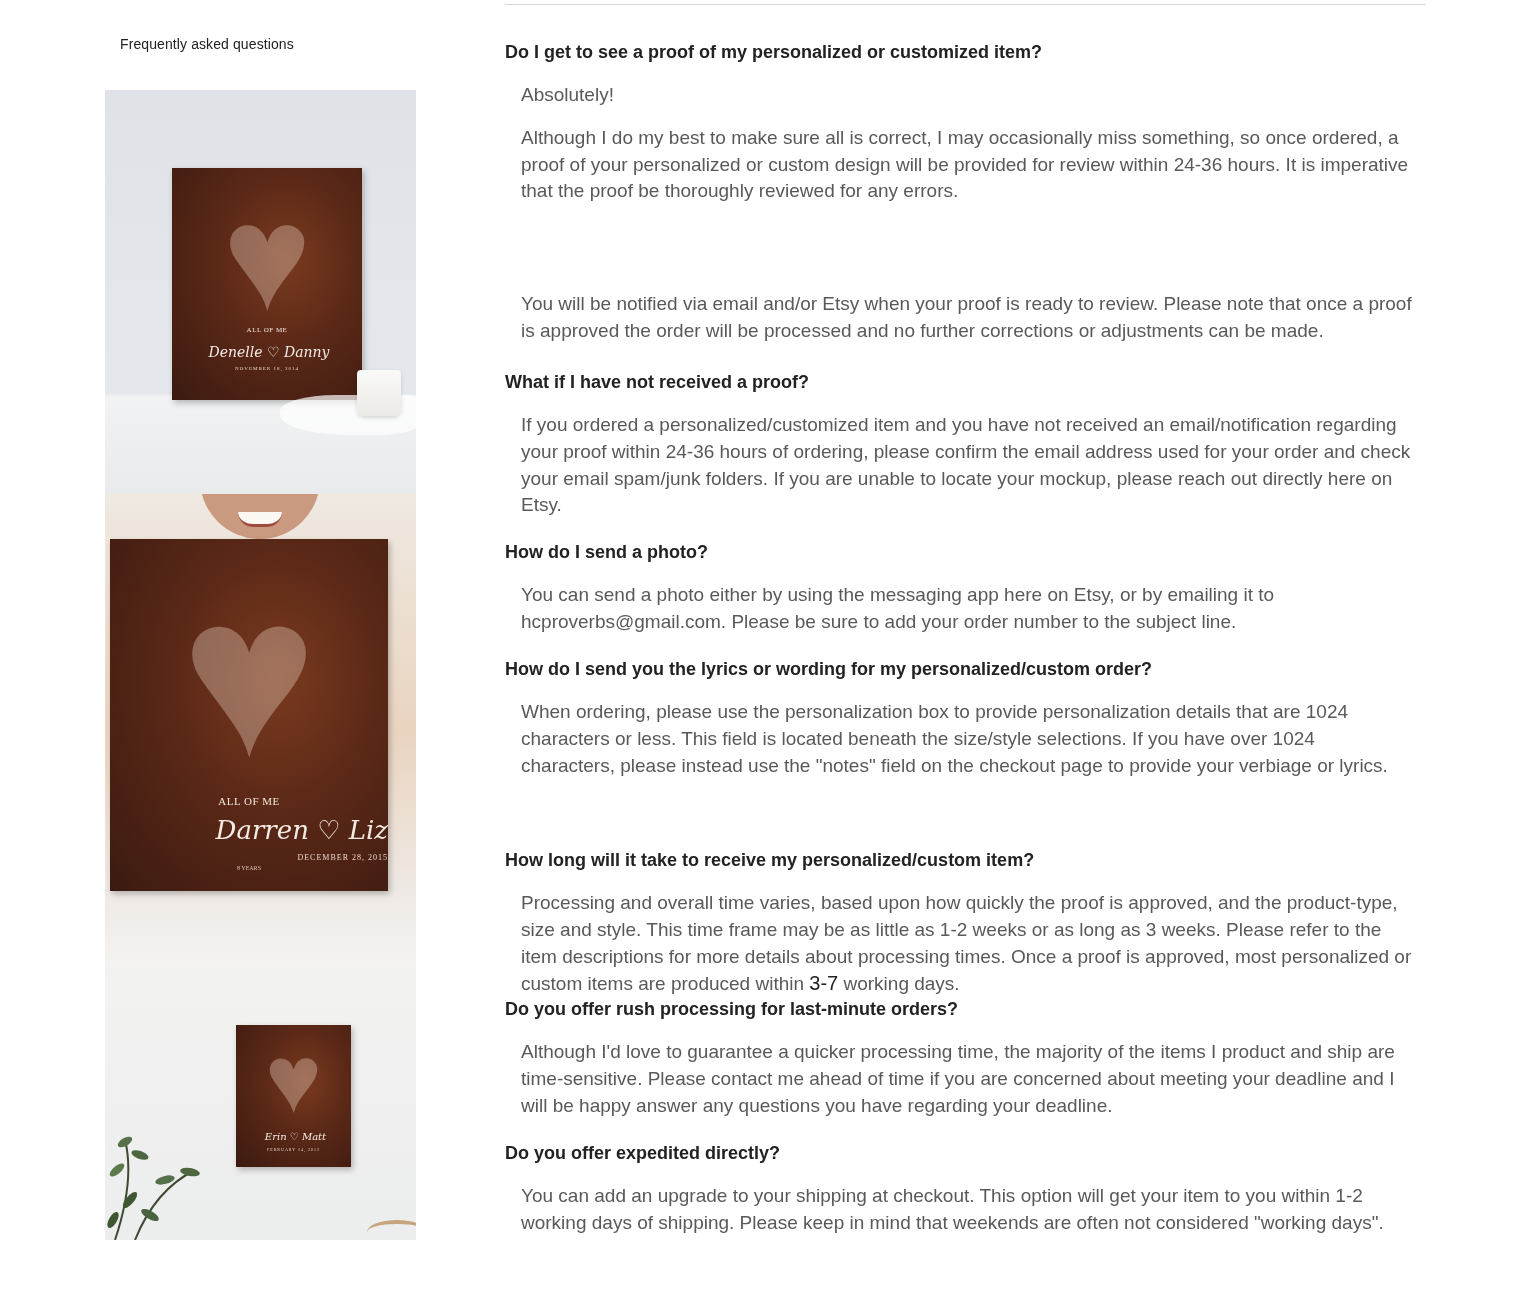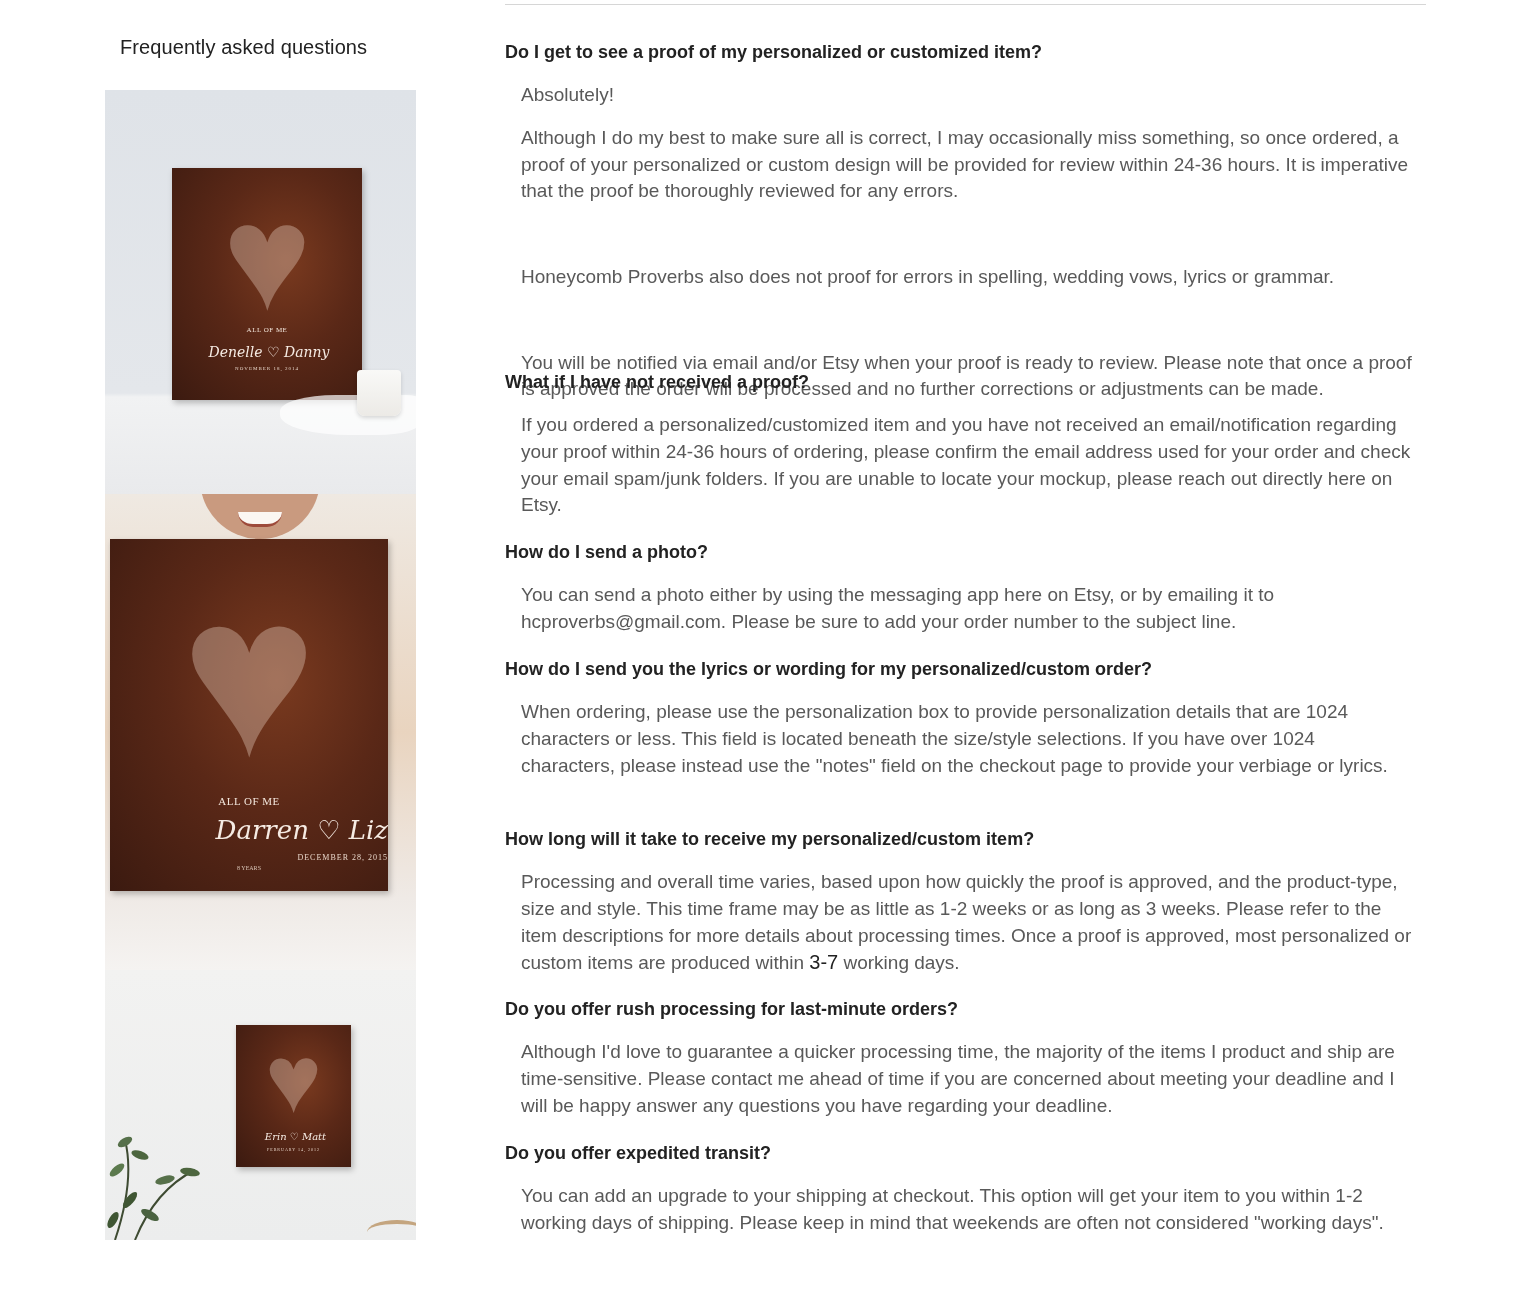--- a/index.html
+++ b/index.html
@@ -27,21 +27,21 @@
       left: 105px;
       top: 0;
       width: 311px;
     }
     .faq-title {
       position: absolute;
       left: 15px;
       top: 36px;
       width: 300px;
       margin: 0;
-      font-size: 20px;
+      font-size: 14px;
       font-weight: 400;
       color: #222222;
       letter-spacing: 0.1px;
       white-space: nowrap;
     }
     .photo {
       position: absolute;
       left: 0;
       width: 311px;
       overflow: hidden;
@@ -242,21 +242,20 @@
   </div>
 </aside>
 
 <main class="faq-list">
   <div class="faq-item" style="top:39px;">
     <h3 class="faq-question">Do I get to see a proof of my personalized or customized item?</h3>
     <div class="faq-answer">
       <p>Absolutely!</p>
       <p>Although I do my best to make sure all is correct, I may occasionally miss something, so once ordered, a proof of your personalized or custom design will be provided for review within 24-36 hours. It is imperative that the proof be thoroughly reviewed for any errors.</p>
       <div class="gap"></div>
-      <p>Honeycomb Proverbs also does not proof for errors in spelling, wedding vows, lyrics or grammar.</p>
       <div class="gap"></div>
       <p>You will be notified via email and/or Etsy when your proof is ready to review. Please note that once a proof is approved the order will be processed and no further corrections or adjustments can be made.</p>
     </div>
   </div>
 
   <div class="faq-item" style="top:369px;">
     <h3 class="faq-question">What if I have not received a proof?</h3>
     <div class="faq-answer">
       <p>If you ordered a personalized/customized item and you have not received an email/notification regarding your proof within 24-36 hours of ordering, please confirm the email address used for your order and check your email spam/junk folders. If you are unable to locate your mockup, please reach out directly here on Etsy.</p>
     </div>
@@ -269,33 +268,33 @@
     </div>
   </div>
 
   <div class="faq-item" style="top:656px;">
     <h3 class="faq-question">How do I send you the lyrics or wording for my personalized/custom order?</h3>
     <div class="faq-answer">
       <p>When ordering, please use the personalization box to provide personalization details that are 1024 characters or less. This field is located beneath the size/style selections. If you have over 1024 characters, please instead use the "notes" field on the checkout page to provide your verbiage or lyrics.</p>
     </div>
   </div>
 
-  <div class="faq-item" style="top:826px;">
+  <div class="faq-item" style="top:847px;">
     <h3 class="faq-question">How long will it take to receive my personalized/custom item?</h3>
     <div class="faq-answer">
       <p><span>Processing and overall time varies, based upon how quickly the proof is approved, and the product-type, size and style. This time frame may be as little as 1-2 weeks or as long as 3 weeks. Please refer to the item descriptions for more details about processing times. Once a proof is approved, most personalized or custom items are produced within </span><span class="highlight">3-7</span><span> working days.</span></p>
     </div>
   </div>
 
   <div class="faq-item" style="top:996px;">
     <h3 class="faq-question">Do you offer rush processing for last-minute orders?</h3>
     <div class="faq-answer">
       <p>Although I'd love to guarantee a quicker processing time, the majority of the items I product and ship are time-sensitive. Please contact me ahead of time if you are concerned about meeting your deadline and I will be happy answer any questions you have regarding your deadline.</p>
     </div>
   </div>
 
   <div class="faq-item" style="top:1140px;">
-    <h3 class="faq-question">Do you offer expedited transit?</h3>
+    <h3 class="faq-question">Do you offer expedited directly?</h3>
     <div class="faq-answer">
       <p>You can add an upgrade to your shipping at checkout. This option will get your item to you within 1-2 working days of shipping. Please keep in mind that weekends are often not considered "working days".</p>
     </div>
   </div>
 </main>
 
 </body></html>

